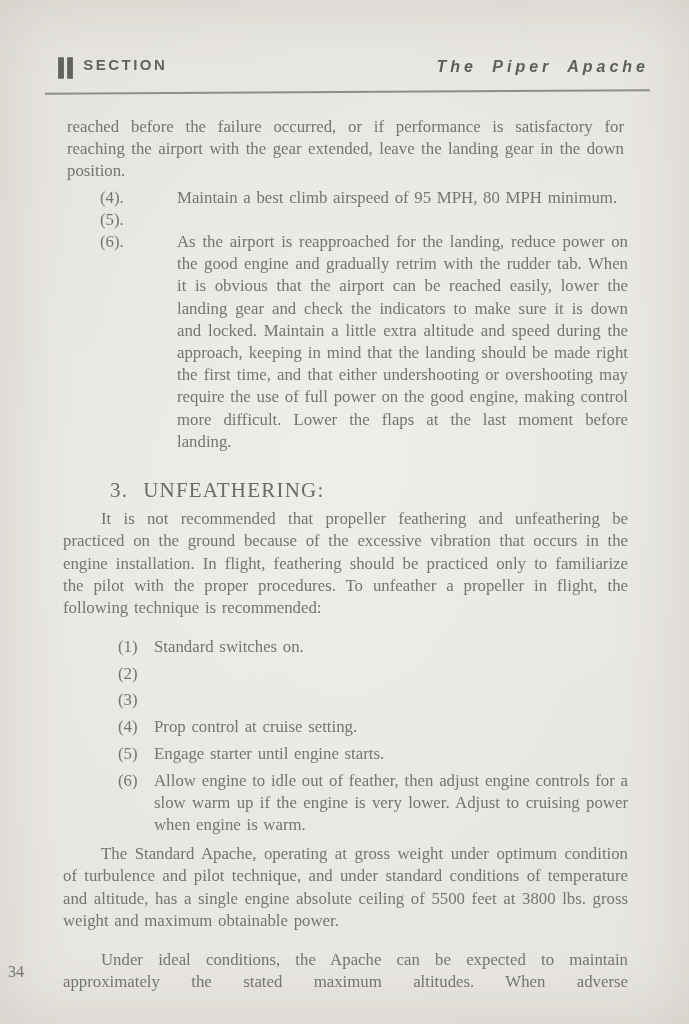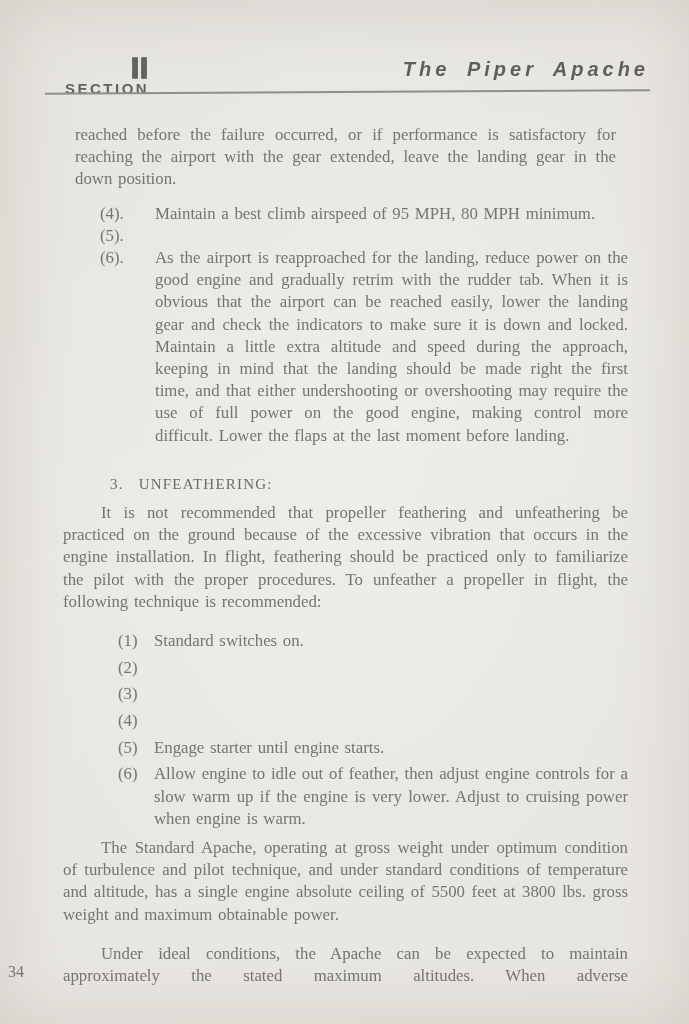--- a/index.html
+++ b/index.html
@@ -27,24 +27,22 @@
     top: 56px;
     left: 57px;
     right: 40px;
     height: 34px;
   }
   .header-left {
     position: absolute;
     left: 0;
     top: 0;
     display: flex;
-    align-items: flex-end;
     font-family: "Liberation Sans", sans-serif;
     color: #63625d;
-    flex-direction: column;
   }
   .section-numeral {
     font-size: 29px;
     font-weight: 700;
     line-height: 24px;
     letter-spacing: 1px;
     -webkit-text-stroke: 1.6px #63625d;
   }
   .section-label {
     font-size: 15px;
@@ -53,21 +51,21 @@
     margin-left: 8px;
     line-height: 18px;
   }
   .book-title {
     position: absolute;
     right: 0;
     top: 2px;
     font-family: "Liberation Sans", sans-serif;
     font-style: italic;
     font-weight: 700;
-    font-size: 20px;
+    font-size: 16px;
     letter-spacing: 4px;
     word-spacing: 7px;
     color: #5f5e59;
   }
   .header-rule {
     position: absolute;
     top: 91px;
     left: 45px;
     right: 39px;
     height: 2px;
@@ -87,26 +85,26 @@
     word-spacing: 1.5px;
   }
   .cont-para {
     margin-left: 92px;
   }
   .olist-outer .list-row { display: flex; }
   .olist-outer .num {
     flex: 0 0 55px;
     margin-left: 37px;
   }
-  .olist-outer .txt { flex: 1; text-align: justify; }
+  .olist-outer .txt { flex: 1; text-align: justify; margin-left: 22px; }
 
   .section-heading {
     margin-top: 26px;
     margin-left: 47px;
-    font-size: 15px;
+    font-size: 21px;
     letter-spacing: 1.2px;
     color: #6c6b66;
     text-align: left;
   }
   .section-heading .h-num { margin-right: 15px; }
 
   .para {
     margin-top: 7px;
     text-indent: 38px;
   }
@@ -138,21 +136,21 @@
     <div class="header-left">
       <span class="section-numeral">II</span>
       <span class="section-label">SECTION</span>
     </div>
     <div class="book-title">The Piper Apache</div>
   </div>
   <div class="header-rule"></div>
 
   <div class="body-text">
 
-    <p class="cont-para" style="margin:12px">reached before the failure occurred, or if performance is satisfactory for reaching the airport with the gear extended, leave the landing gear in the down position.</p>
+    <p class="cont-para" style="margin:4px">reached before the failure occurred, or if performance is satisfactory for reaching the airport with the gear extended, leave the landing gear in the down position.</p>
 
     <div class="olist-outer">
       <div class="list-row">
         <span class="num">(4).</span>
         <span class="txt">Maintain a best climb airspeed of 95 MPH, 80 MPH minimum.</span>
       </div>
       <div class="list-row">
         <span class="num">(5).</span>
       </div>
       <div class="list-row">
@@ -173,20 +171,21 @@
         <span class="txt">Standard switches on.</span>
       </div>
       <div class="list-row">
         <span class="num">(2)</span>
       </div>
       <div class="list-row">
         <span class="num">(3)</span>
       </div>
       <div class="list-row">
         <span class="num">(4)</span>
+        <span class="txt">Prop control at cruise setting.</span>
       </div>
       <div class="list-row">
         <span class="num">(5)</span>
         <span class="txt">Engage starter until engine starts.</span>
       </div>
       <div class="list-row">
         <span class="num">(6)</span>
         <span class="txt">Allow engine to idle out of feather, then adjust engine controls for a slow warm up if the engine is very lower. Adjust to cruising power when engine is warm.</span>
       </div>
     </div>

